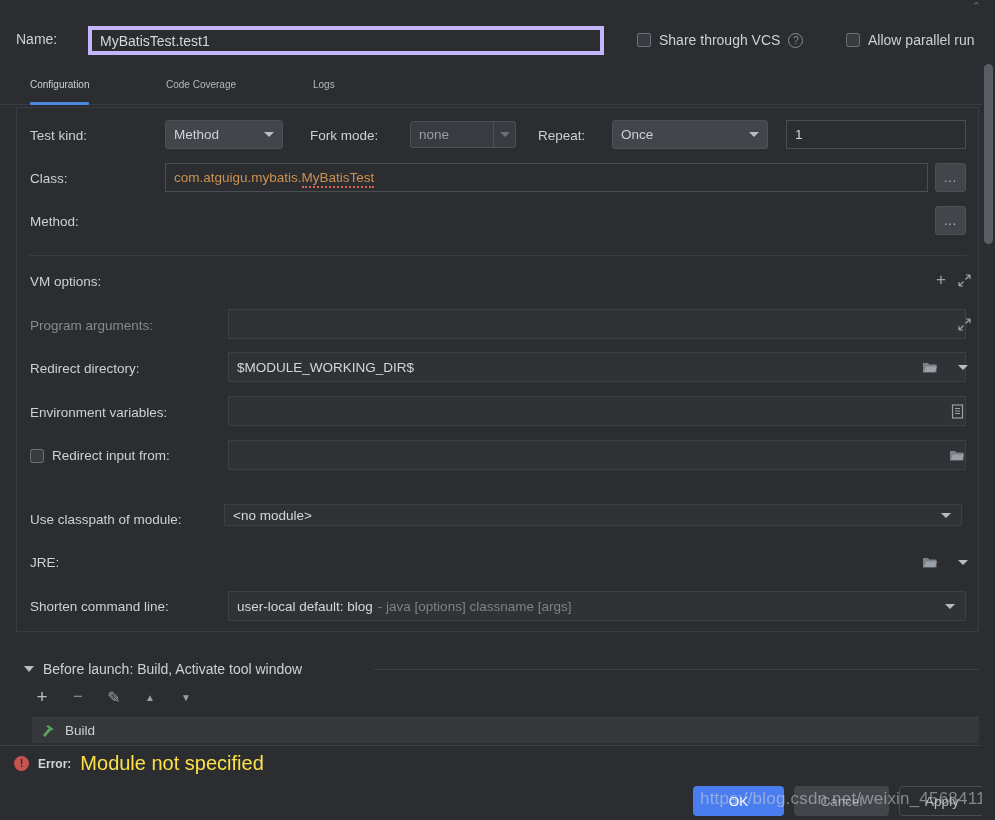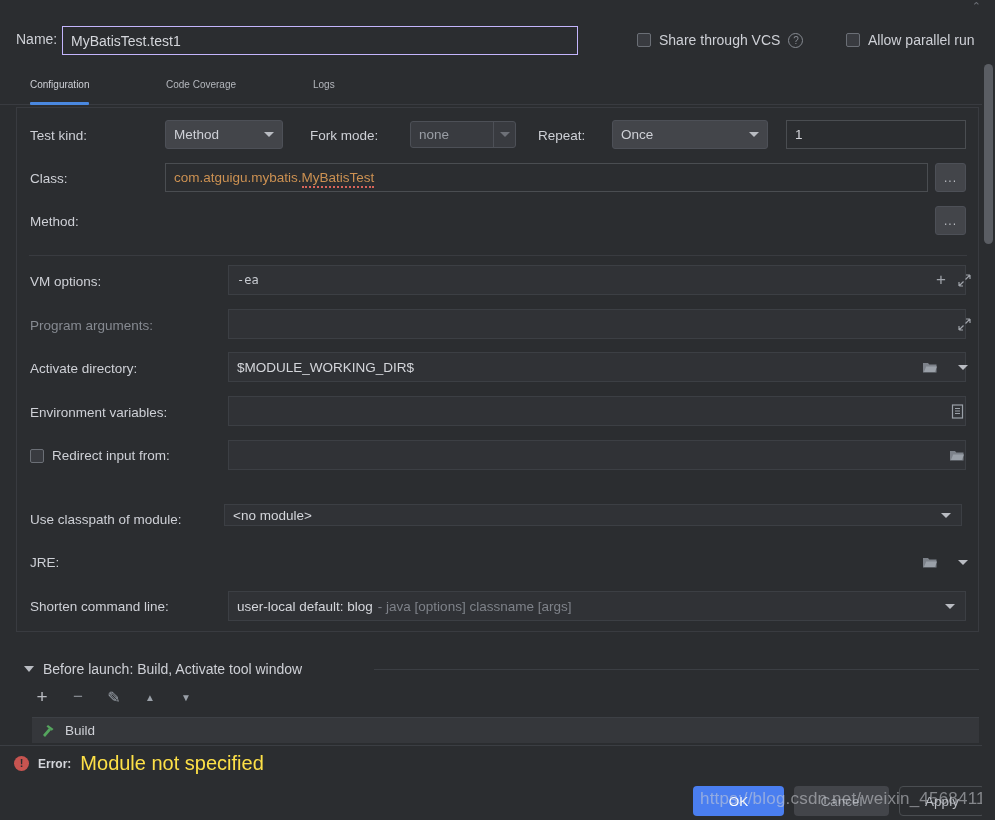--- a/index.html
+++ b/index.html
@@ -13,22 +13,22 @@
 
   
   .name-row {
     position: absolute; left: 0; top: 0; width: 995px; height: 64px;
     background: #2b2d30;
   }
   .name-label {
     position: absolute; left: 16px; top: 31px; font-size: 14px; color: #ced0d6;
   }
   .name-input {
-    position: absolute; left: 62px; top: 26px; width: 516px; height: 29px;
-    background: #2b2d30; border: 1px solid #c4b5fd; color: #d4d6db;
+    position: absolute; left: 88px; top: 26px; width: 516px; height: 29px;
+    background: #2b2d30; border: 4px solid #c4b5fd; color: #d4d6db;
     font-family: "Liberation Sans", sans-serif; font-size: 14px;
     padding: 0 8px; outline: none;
   }
   .cb-wrap { position: absolute; display: flex; align-items: center; gap: 8px; }
   .cbox {
     width: 14px; height: 14px; border: 1px solid #6b6f76;
     border-radius: 2px; background: #393b40; flex: none;
   }
   .cb-text { font-size: 14px; color: #ced0d6; white-space: nowrap; }
   .help-icon {
@@ -257,43 +257,40 @@
   </div>
 
   <span class="lbl" style="left:13px; top:106px;">Method:</span>
   <div class="browse-btn" style="left:918px; top:98px; width:31px; height:29px;">
     <span>...</span>
   </div>
 
   <div class="divider" style="left:12px; top:147px; width:938px;"></div>
 
   <span class="lbl" style="left:13px; top:166px;">VM options:</span>
-  <div class="field flat" style="left:211px; top:157px; width:738px; height:30px;">
-    <span class="vm-text">-ea</span>
-  </div>
   <div class="icon-btn" style="left:915px; top:162px; width:18px; height:20px; font-size:17px;">+</div>
   <div class="icon-btn" style="left:938px; top:162px; width:18px; height:20px;">
     <svg width="13" height="13" viewBox="0 0 13 13">
       <path d="M12 1 L12 5 M12 1 L8 1 M12 1 L7.5 5.5" stroke="#9fa3aa" stroke-width="1.2" fill="none"></path>
       <path d="M1 12 L1 8 M1 12 L5 12 M1 12 L5.5 7.5" stroke="#9fa3aa" stroke-width="1.2" fill="none"></path>
     </svg>
   </div>
 
   <span class="lbl dim" style="left:13px; top:210px;">Program arguments:</span>
   <div class="field flat" style="left:211px; top:201px; width:738px; height:30px;">
     <span></span>
   </div>
   <div class="icon-btn" style="left:938px; top:206px; width:18px; height:20px;">
     <svg width="13" height="13" viewBox="0 0 13 13">
       <path d="M12 1 L12 5 M12 1 L8 1 M12 1 L7.5 5.5" stroke="#9fa3aa" stroke-width="1.2" fill="none"></path>
       <path d="M1 12 L1 8 M1 12 L5 12 M1 12 L5.5 7.5" stroke="#9fa3aa" stroke-width="1.2" fill="none"></path>
     </svg>
   </div>
 
-  <span class="lbl" style="left:13px; top:253px;">Activate directory:</span>
+  <span class="lbl" style="left:13px; top:253px;">Redirect directory:</span>
   <div class="field flat" style="left:211px; top:244px; width:738px; height:30px;">
     <span>$MODULE_WORKING_DIR$</span>
   </div>
   <div class="icon-btn" style="left:903px; top:249px; width:20px; height:20px;">
     <svg width="16" height="13" viewBox="0 0 16 13">
       <path d="M1 11.5 L1 2 L6 2 L7.3 3.6 L14.5 3.6 L14.5 11.5 Z" fill="#7d828a"></path>
       <path d="M2 11 L4.2 5.6 L15 5.6 L12.8 11 Z" fill="#9aa0a8"></path>
     </svg>
   </div>
   <div class="icon-btn" style="left:936px; top:249px; width:20px; height:20px;">

